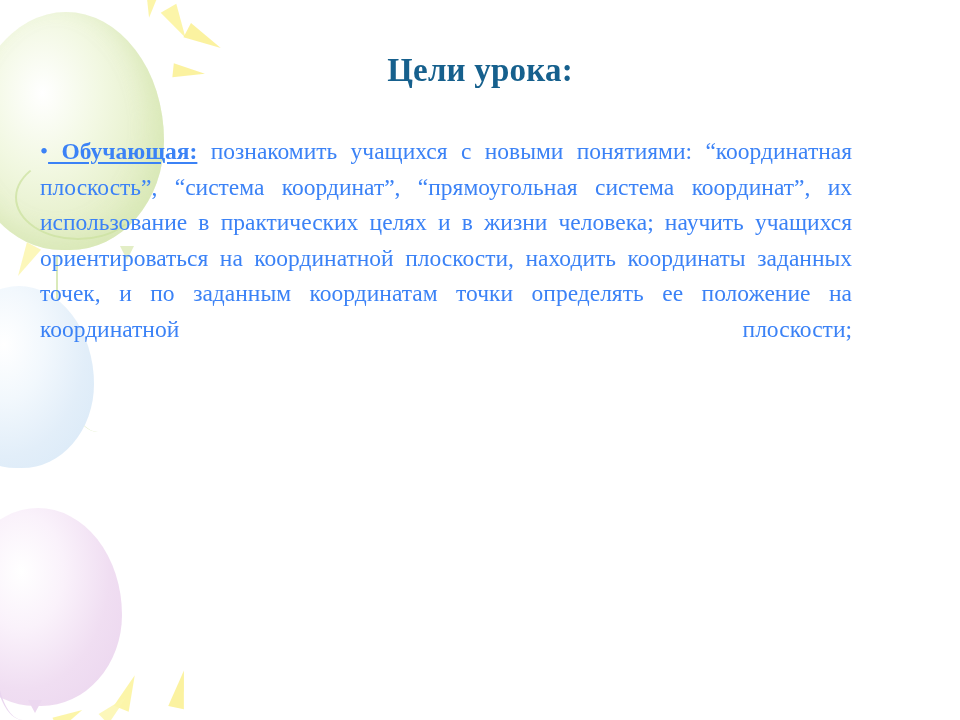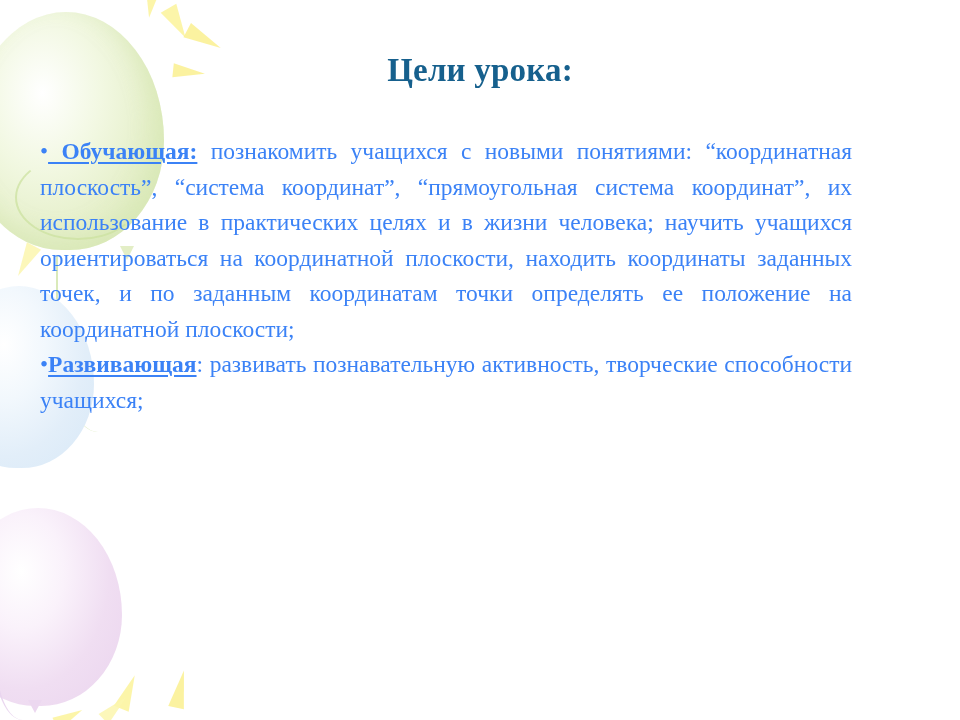--- a/index.html
+++ b/index.html
@@ -184,19 +184,18 @@
   </div>
 
   <div class="content">
 
     <div class="slide-title">Цели урока:</div>
 
     <div class="body-block">
 
       <p class="para"><span class="bullet-dot">•</span><span class="kw"> Обучающая:</span><span> познакомить учащихся с новыми понятиями: “координатная плоскость”, “система координат”, “прямоугольная система координат”, их использование в практических целях и в жизни человека; научить учащихся ориентироваться на координатной плоскости, находить координаты заданных точек, и по заданным координатам точки определять ее положение на координатной плоскости;</span></p>
 
-      <p class="para"><span class="bullet-dot">•</span><span class="kw">Развивающая</span><span>: развивать познавательную активность, творческие способности учащихся;</span></p>
 
 
     </div>
 
   </div>
 </div>
 
 </body></html>

